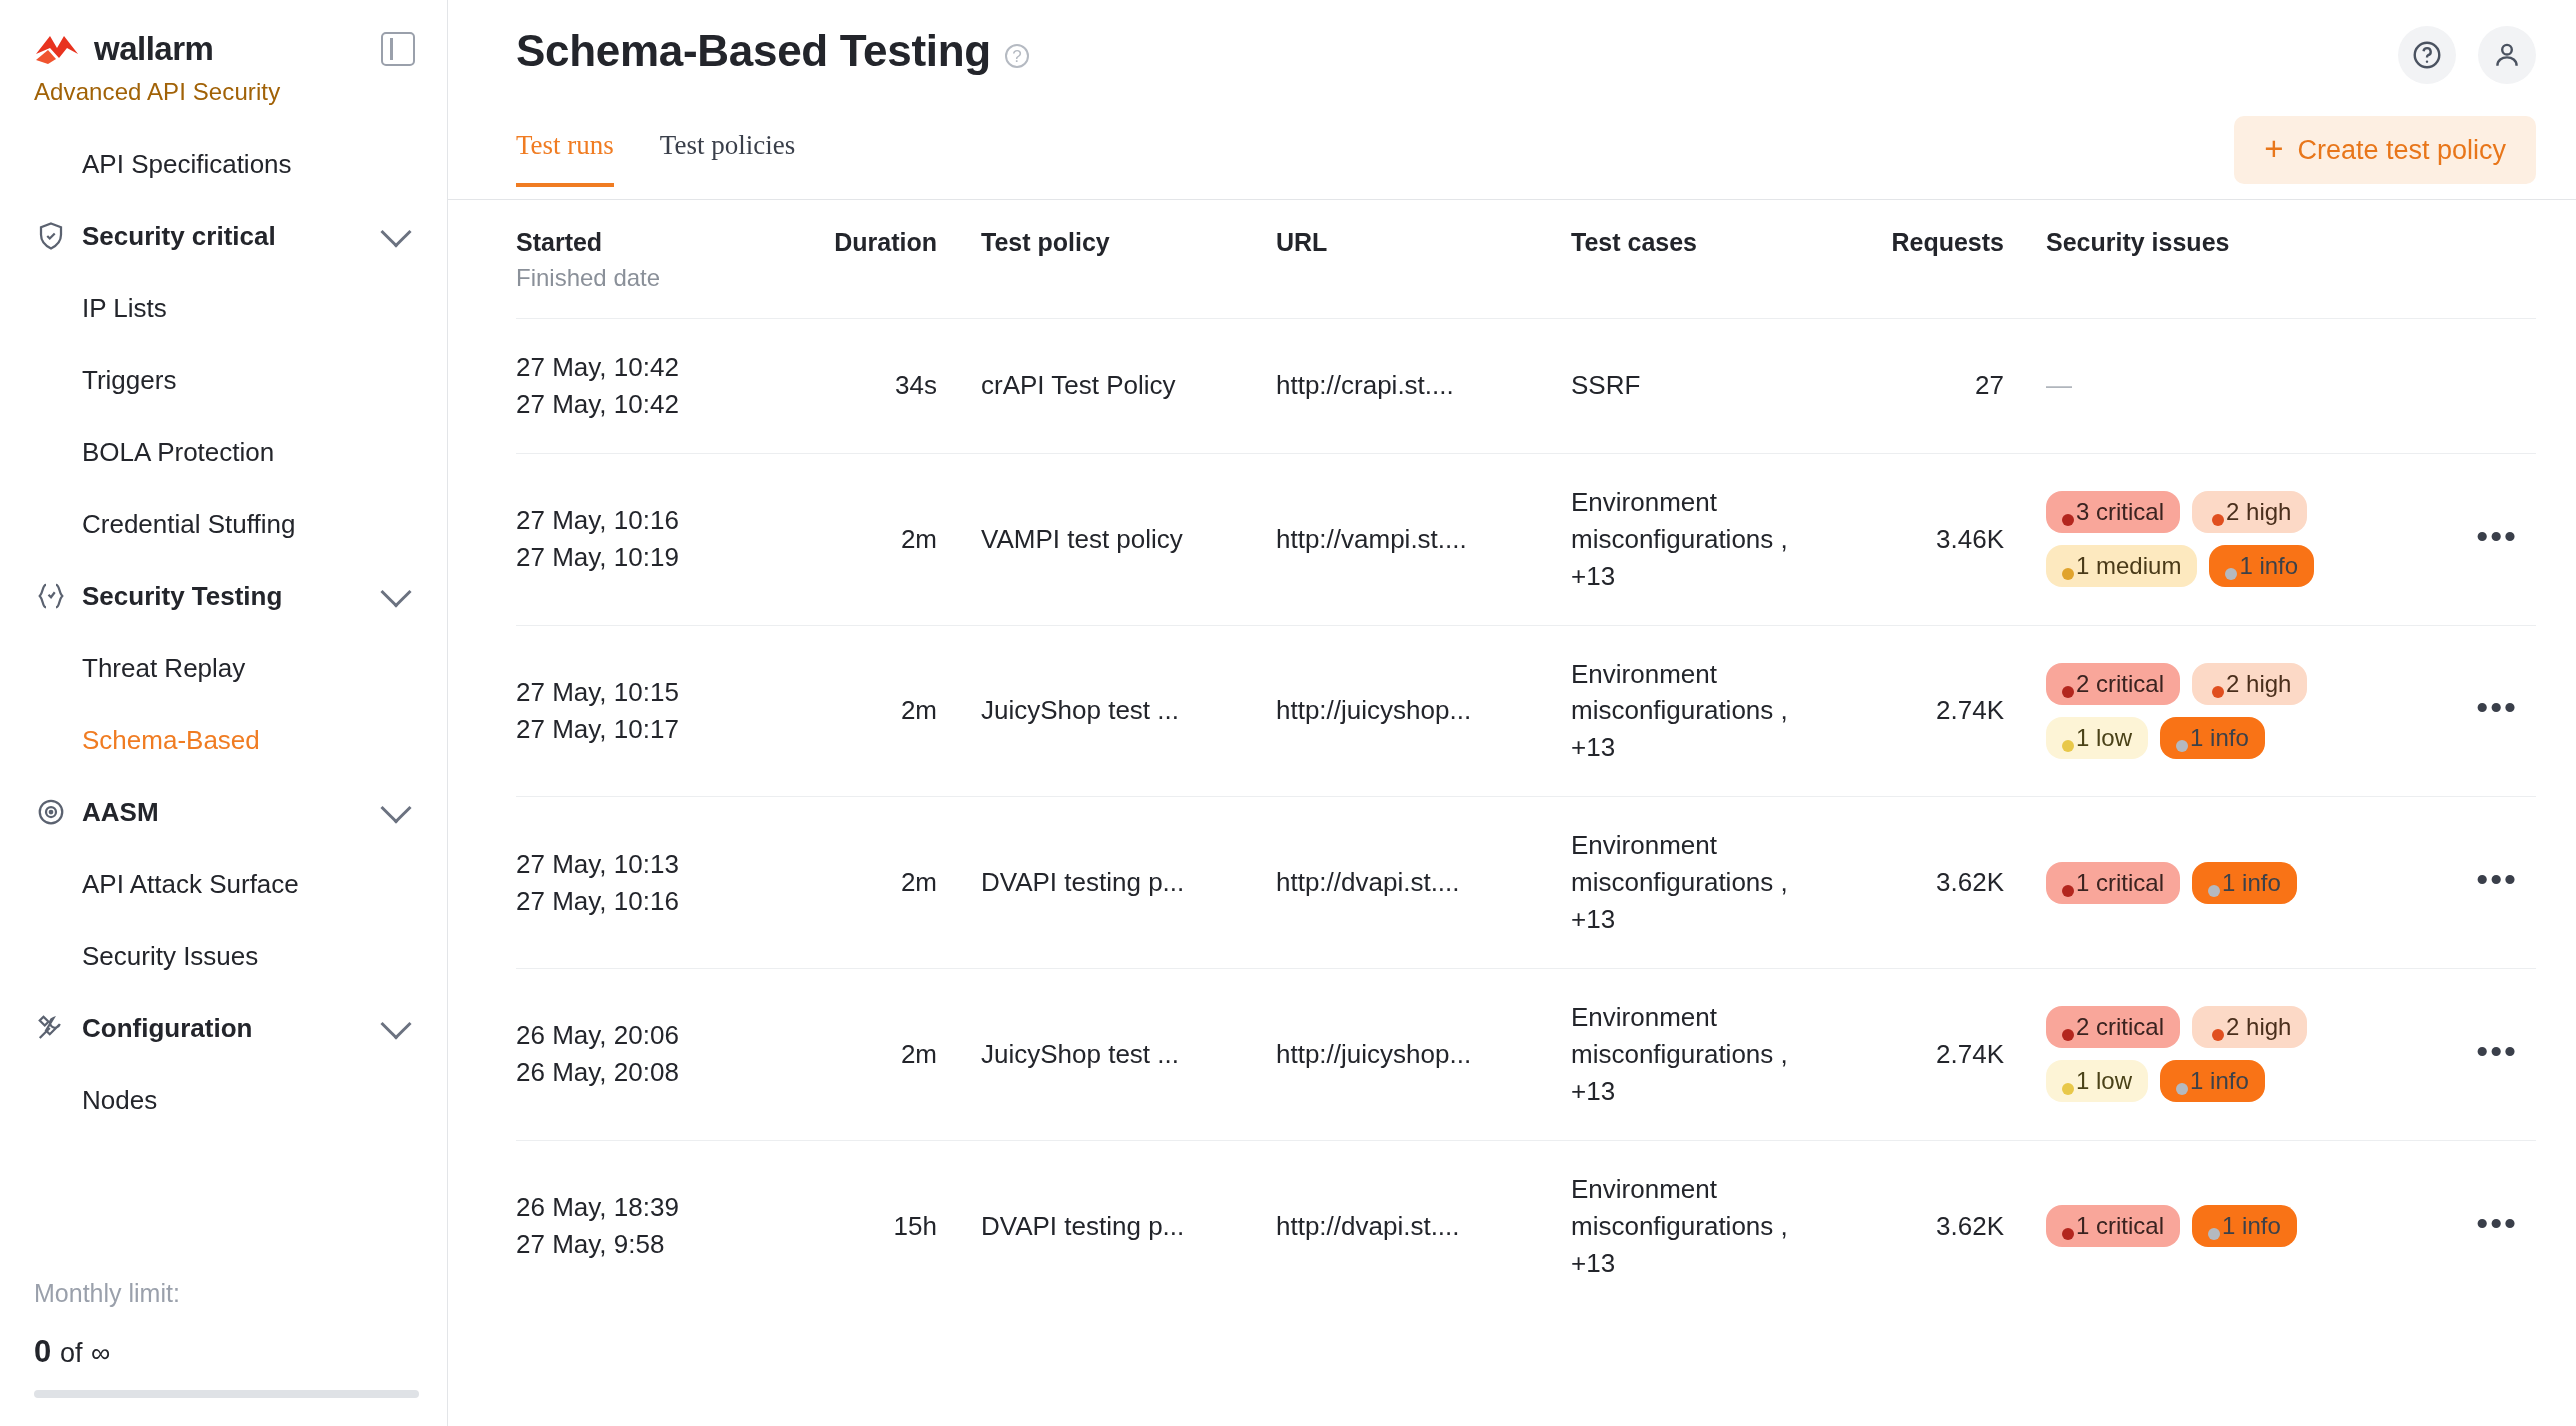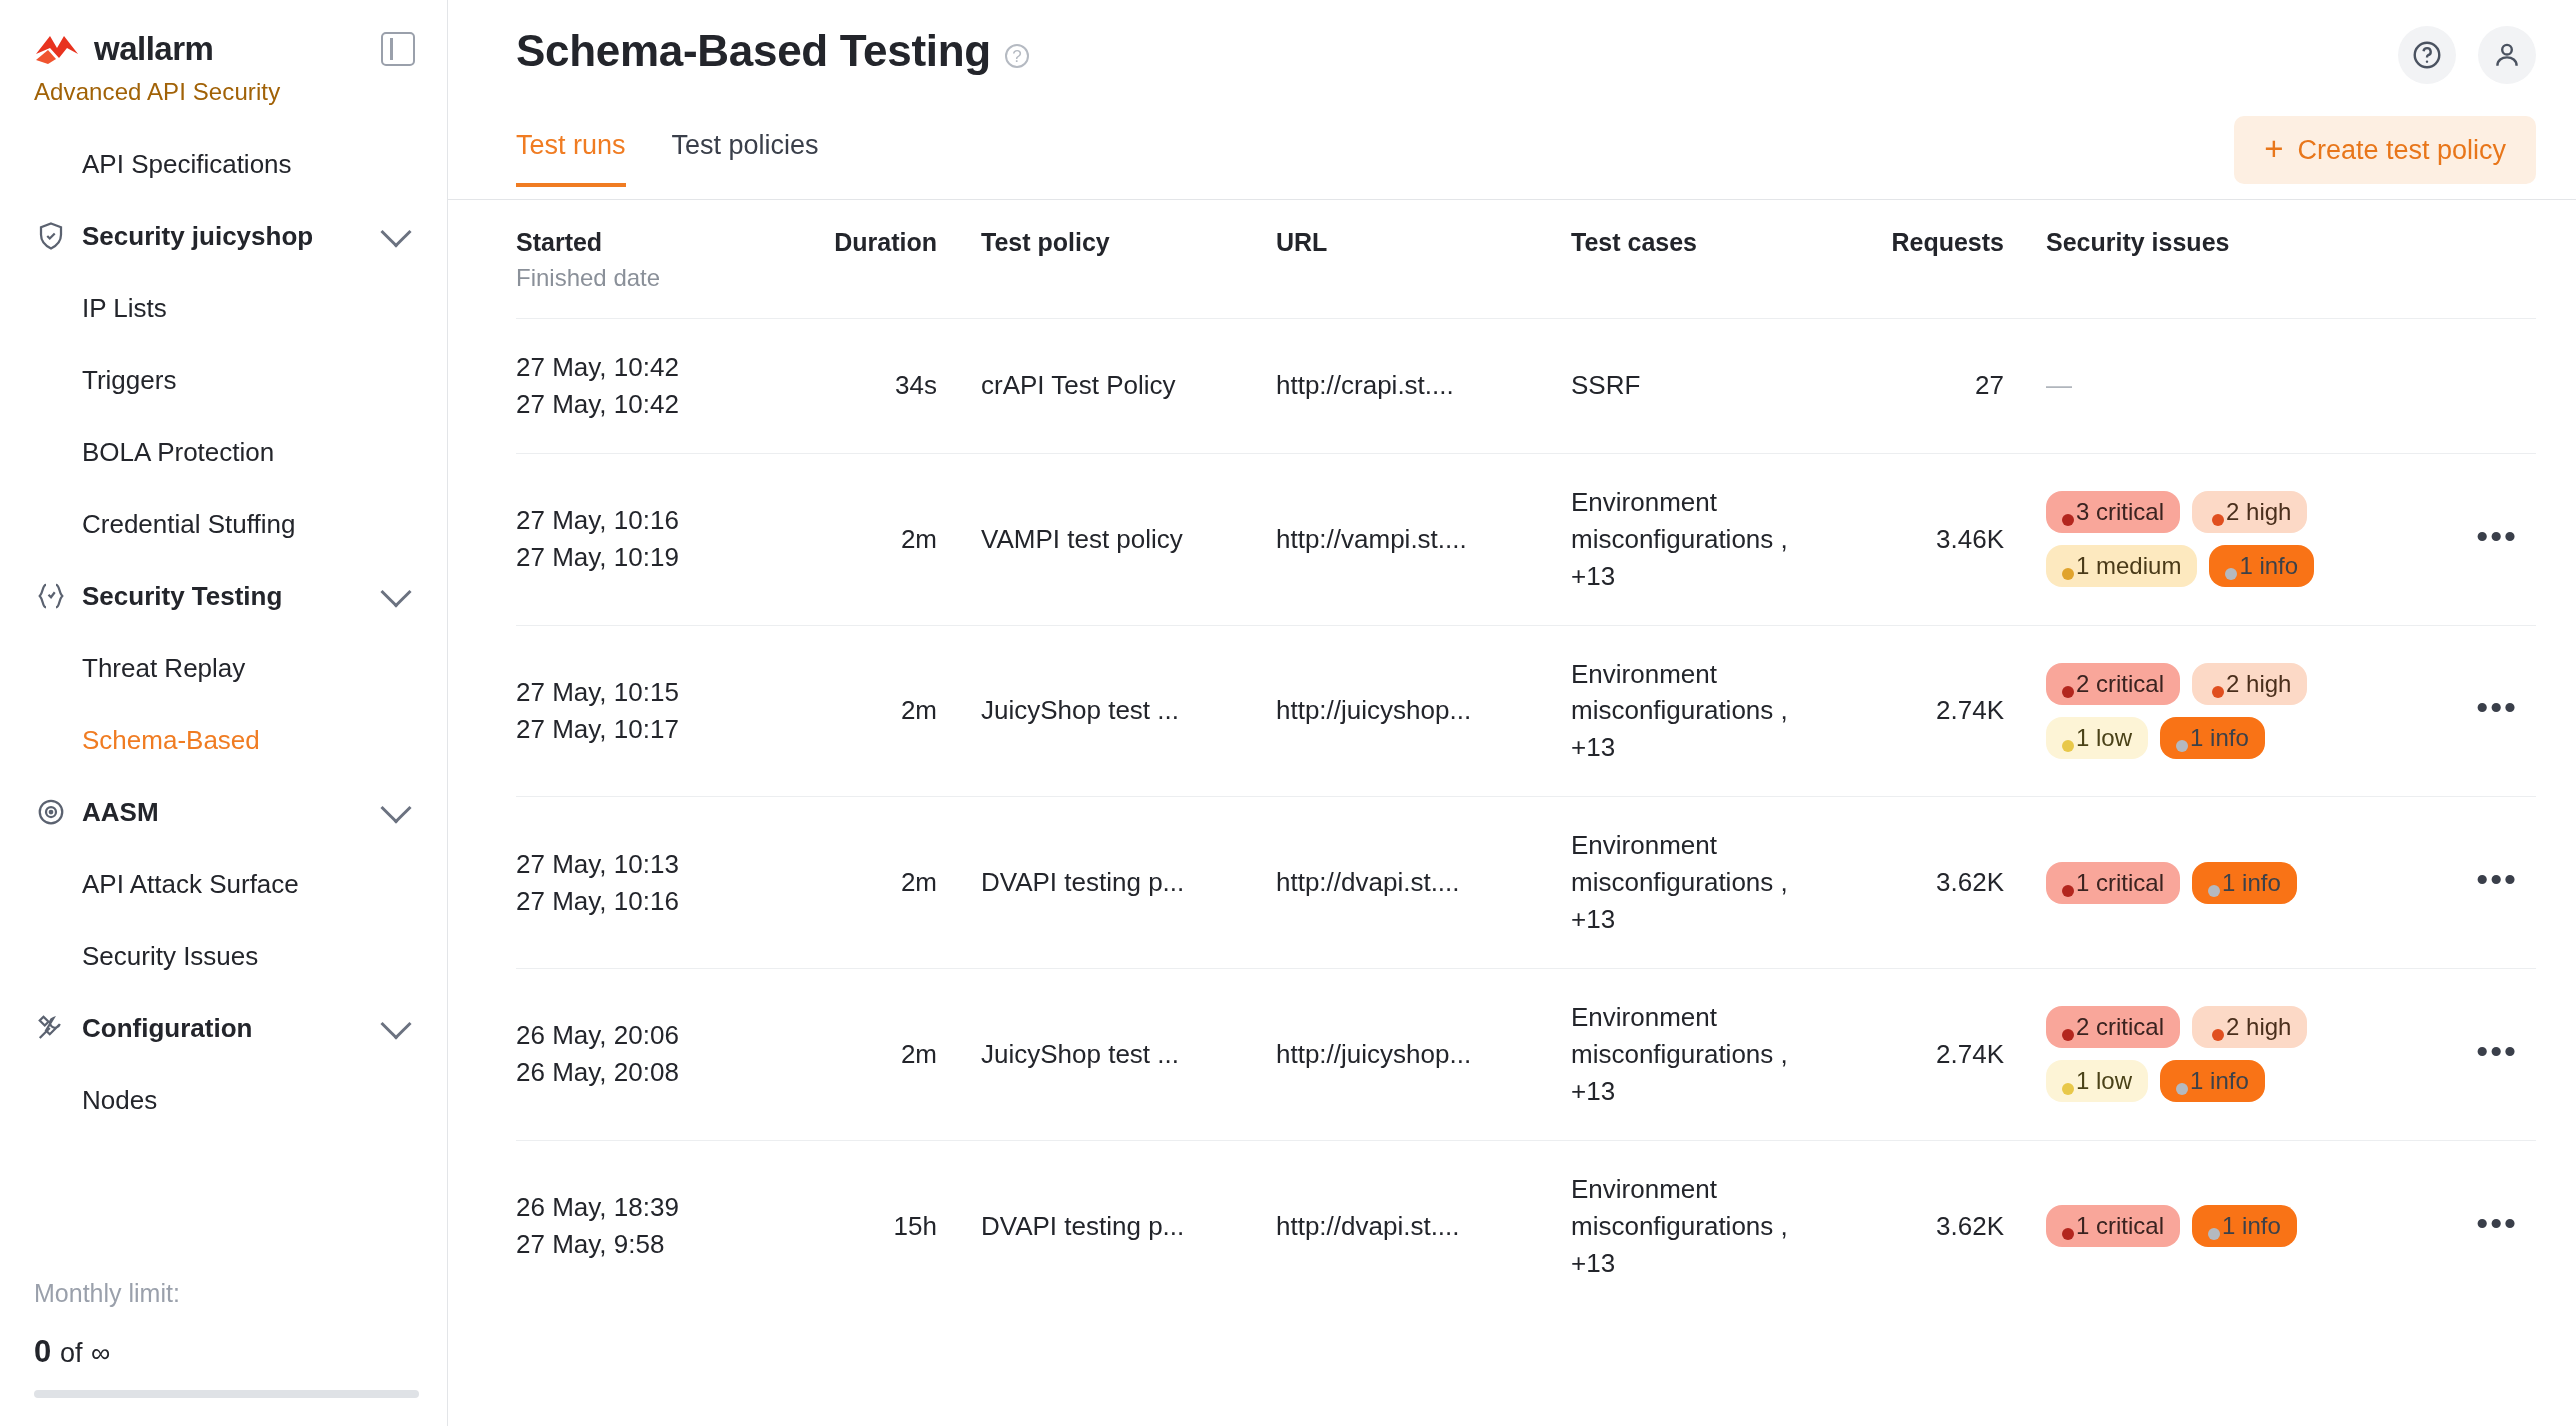--- a/index.html
+++ b/index.html
@@ -151,21 +151,21 @@
   }
 
   .tabs-row {
     display: flex;
     align-items: center;
     justify-content: space-between;
     padding: 0 40px 0 68px;
     margin-top: 32px;
     position: relative;
   }
-  .tabs { display: flex; gap: 46px; }
+  .tabs { display: flex; gap: 46px; font-family: Liberation Serif, serif; }
   .tab {
     font-size: 27px;
     color: #3a3f4a;
     padding-bottom: 22px;
     cursor: pointer;
   }
   .tab.active {
     color: #f07c22;
     border-bottom: 4px solid #f07c22;
     font-weight: normal;
@@ -293,21 +293,21 @@
         <span class="nav-label">API Specifications</span>
       </div>
 
       <div class="nav-item group">
         <span class="nav-icon">
           <svg width="30" height="30" viewBox="0 0 24 24" fill="none" stroke="#5b6270" stroke-width="1.8">
             <path d="M12 2 L20 5 V11 C20 16 16 20 12 22 C8 20 4 16 4 11 V5 Z"></path>
             <path d="M9 12 l2 2 l4 -4"></path>
           </svg>
         </span>
-        <span class="nav-label">Security juicyshop</span>
+        <span class="nav-label">Security critical</span>
         <span class="chev"></span>
       </div>
 
       <div class="nav-item child">
         <span class="nav-label">IP Lists</span>
       </div>
       <div class="nav-item child">
         <span class="nav-label">Triggers</span>
       </div>
       <div class="nav-item child">

